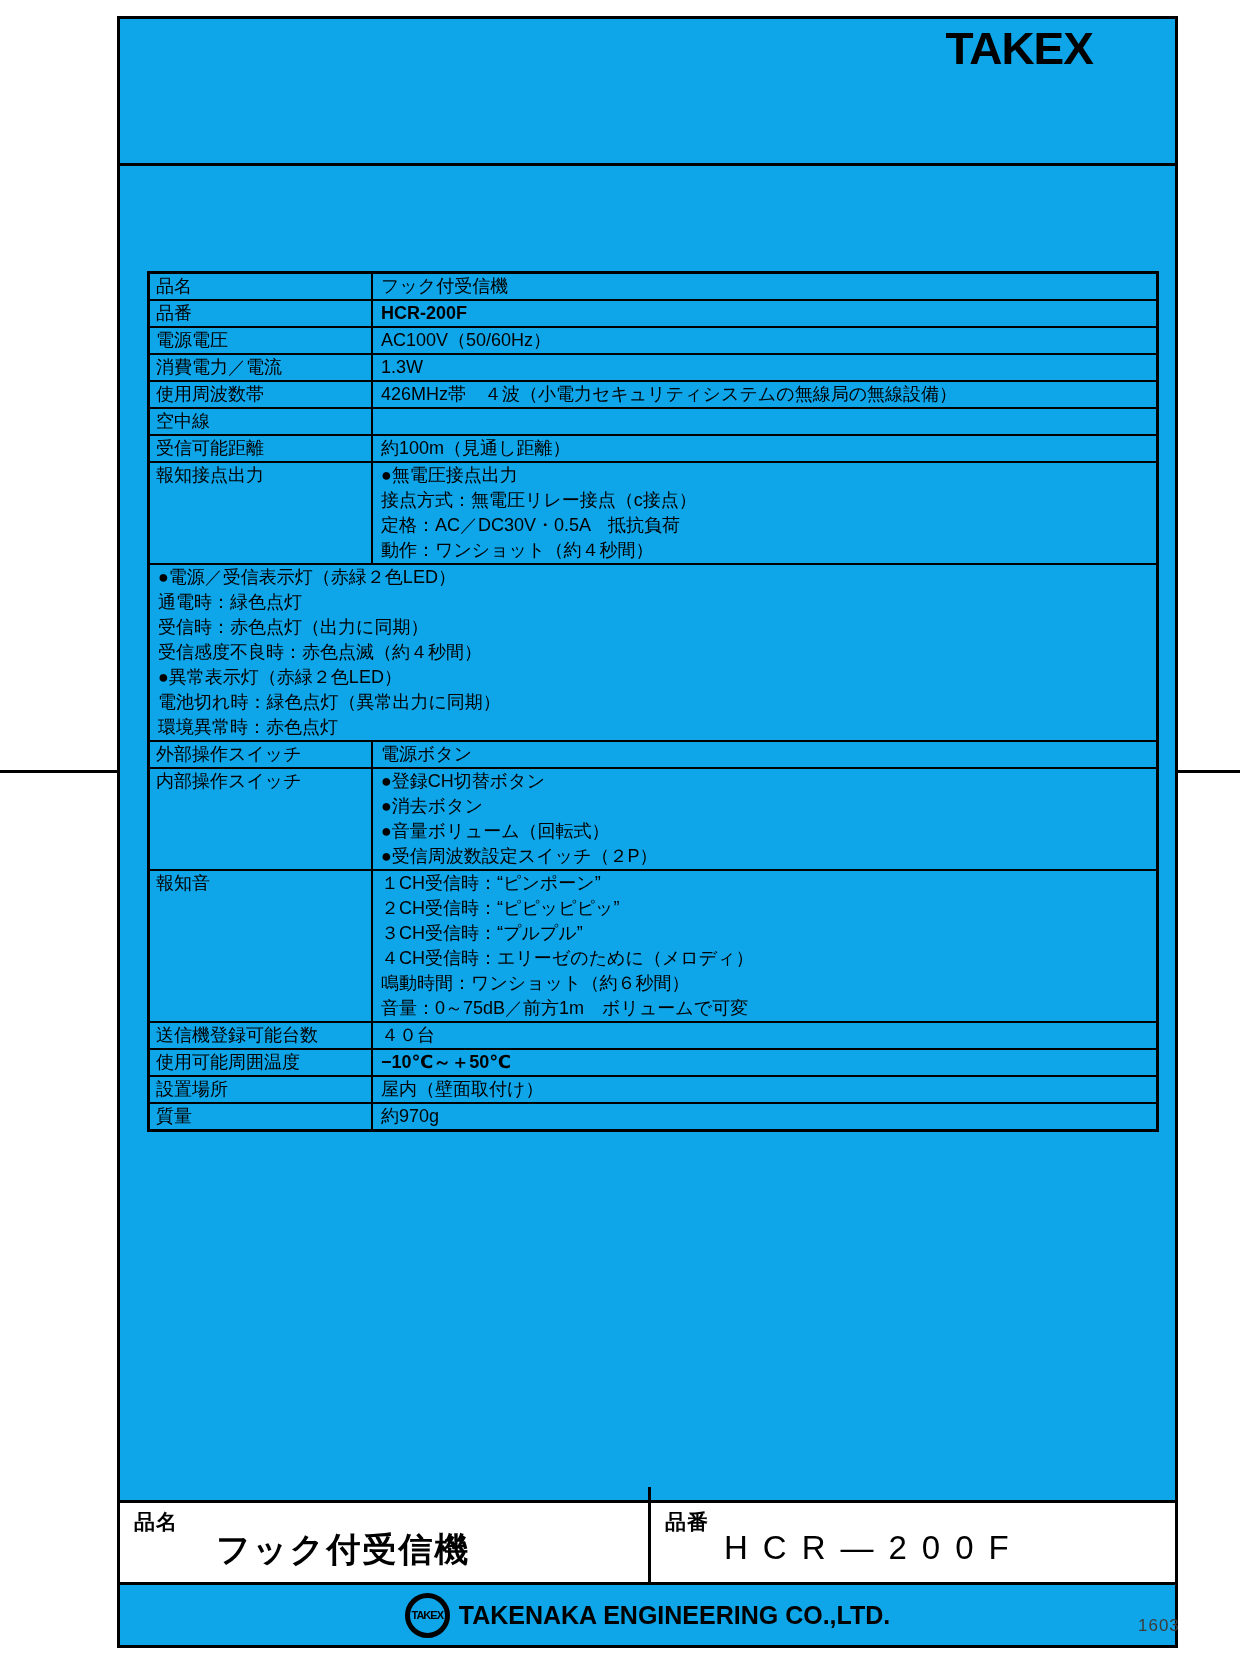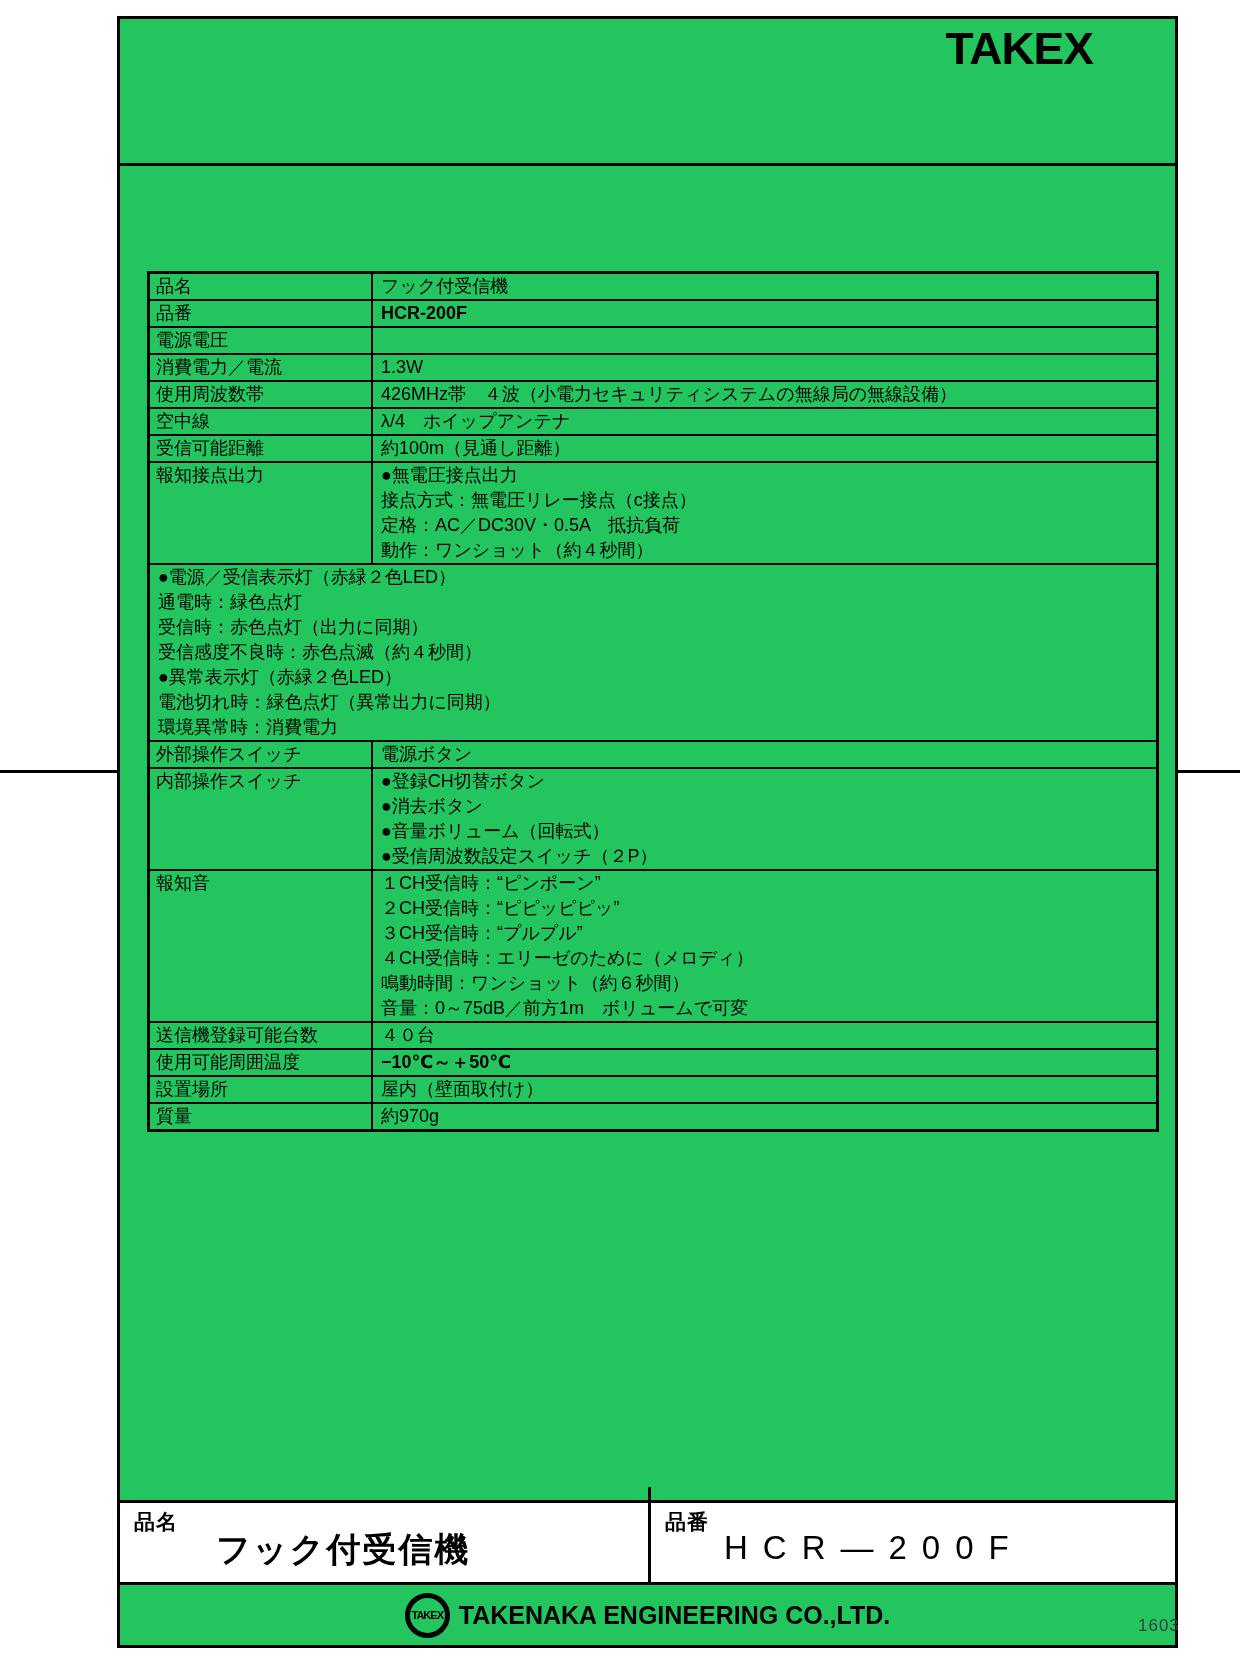--- a/index.html
+++ b/index.html
@@ -3,21 +3,21 @@
 <meta charset="utf-8">
 <style>
   html,body{margin:0;padding:0;}
   body{
     width:1240px;height:1676px;position:relative;background:#ffffff;color:#000;
     font-family:"Liberation Sans","DejaVu Sans",sans-serif;
     -webkit-font-smoothing:none;
   }
   .page{
     position:absolute;left:117px;top:16px;width:1061px;height:1632px;
-    border:3px solid #000;box-sizing:border-box;background:#22c55e;
+    border:3px solid #000;box-sizing:border-box;background:#0ea5e9;
   }
   
   .page-header{position:absolute;top:0;left:0;right:0;height:144px;border-bottom:3px solid #000;}
   .brand{
     position:absolute;right:82px;top:4px;font-size:46px;font-weight:900;
     letter-spacing:-1px;transform:scaleY(0.95);transform-origin:top right;
     font-family:"Liberation Sans","DejaVu Sans",sans-serif;
   }
   
   .doc-title{
@@ -91,38 +91,38 @@
         </div>
       </div>
       <div class="spec-row">
         <div class="spec-label">品番</div>
         <div class="spec-value bold">
           <div class="vline">HCR-200F</div>
         </div>
       </div>
       <div class="spec-row">
         <div class="spec-label">電源電圧</div>
+        <div class="spec-value">
+          <div class="vline">AC100V（50/60Hz）</div>
+        </div>
       </div>
       <div class="spec-row">
         <div class="spec-label">消費電力／電流</div>
         <div class="spec-value">
           <div class="vline">1.3W</div>
         </div>
       </div>
       <div class="spec-row">
         <div class="spec-label">使用周波数帯</div>
         <div class="spec-value">
           <div class="vline">426MHz帯　４波（小電力セキュリティシステムの無線局の無線設備）</div>
         </div>
       </div>
       <div class="spec-row">
         <div class="spec-label">空中線</div>
-        <div class="spec-value">
-          <div class="vline">λ/4　ホイップアンテナ</div>
-        </div>
       </div>
       <div class="spec-row">
         <div class="spec-label">受信可能距離</div>
         <div class="spec-value">
           <div class="vline">約100m（見通し距離）</div>
         </div>
       </div>
       <div class="spec-row">
         <div class="spec-label">報知接点出力</div>
         <div class="spec-value">
@@ -133,21 +133,21 @@
         </div>
       </div>
       <div class="spec-row">
         <div class="spec-value">
           <div class="vline">●電源／受信表示灯（赤緑２色LED）</div>
           <div class="vline">通電時：緑色点灯</div>
           <div class="vline">受信時：赤色点灯（出力に同期）</div>
           <div class="vline">受信感度不良時：赤色点滅（約４秒間）</div>
           <div class="vline">●異常表示灯（赤緑２色LED）</div>
           <div class="vline">電池切れ時：緑色点灯（異常出力に同期）</div>
-          <div class="vline">環境異常時：消費電力</div>
+          <div class="vline">環境異常時：赤色点灯</div>
         </div>
       </div>
       <div class="spec-row">
         <div class="spec-label">外部操作スイッチ</div>
         <div class="spec-value">
           <div class="vline">電源ボタン</div>
         </div>
       </div>
       <div class="spec-row">
         <div class="spec-label">内部操作スイッチ</div>

